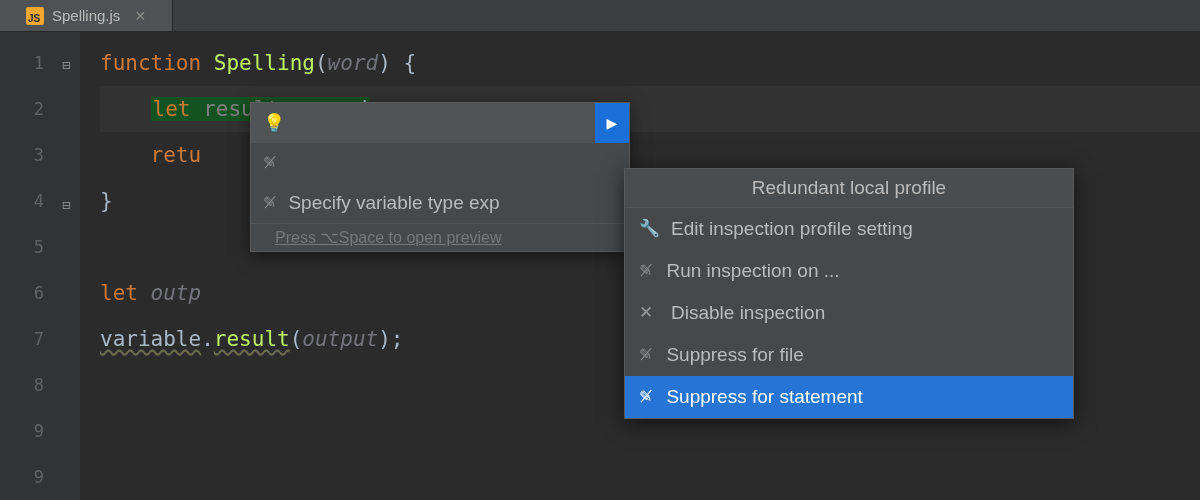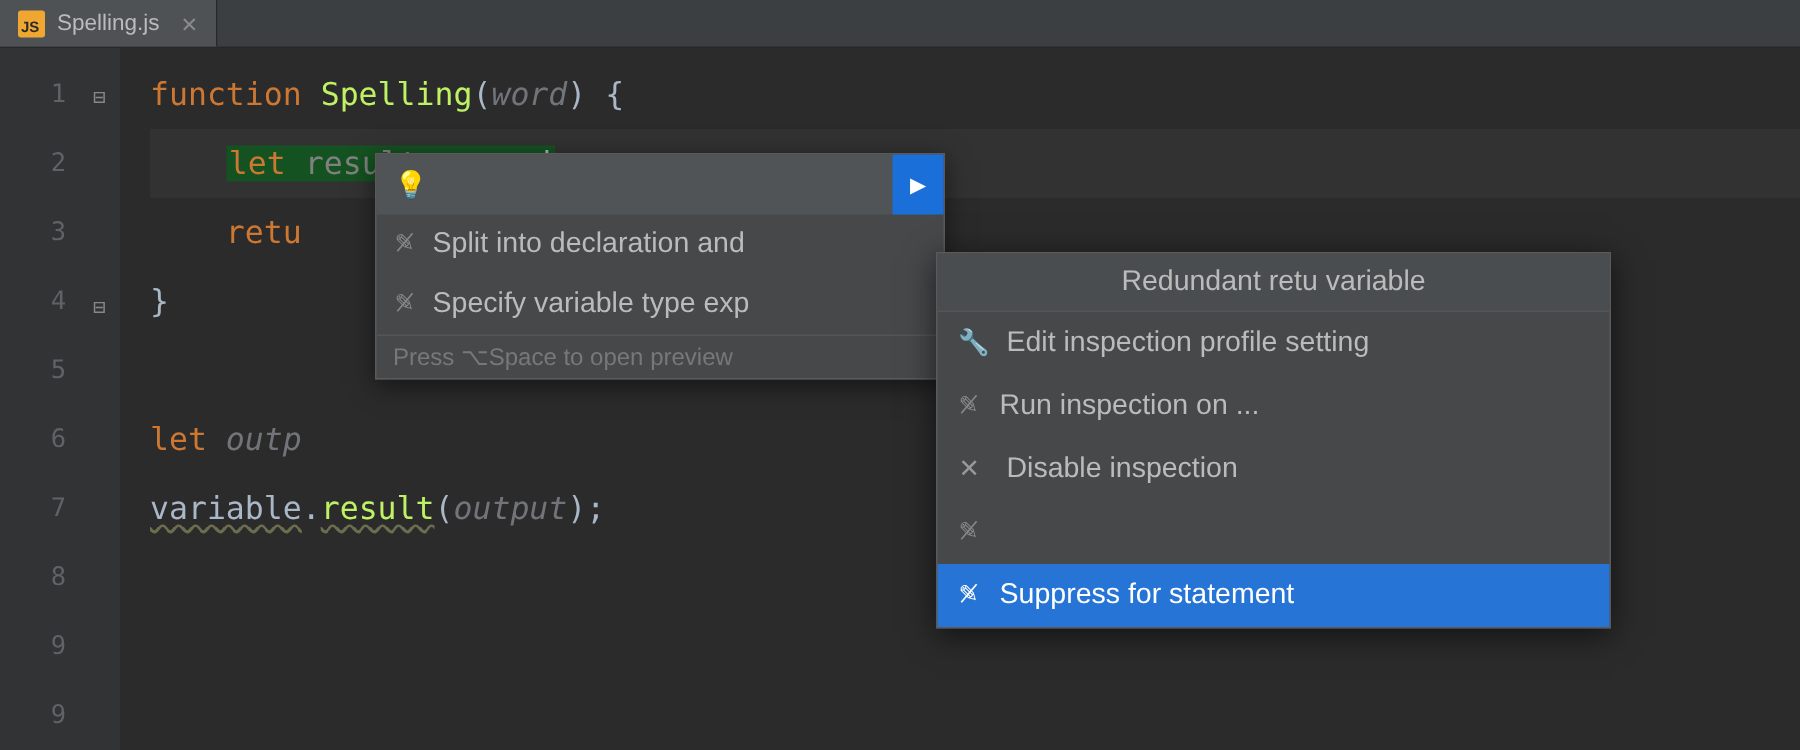--- a/index.html
+++ b/index.html
@@ -14,21 +14,21 @@
     }
     .tab-bar {
       background: #3c3f41;
       height: 32px;
       display: flex;
       border-bottom: 1px solid #282828;
     }
     .tab {
       display: flex;
       align-items: center;
-      padding: 0 12px;
+      padding: 0 26px;
       background: #4e5254;
       border-right: 1px solid #282828;
       gap: 8px;
       font-family: -apple-system, 'Segoe UI', sans-serif;
       font-size: 15px;
       color: #bbbbbb;
     }
     .js-icon {
       width: 18px;
       height: 18px;
@@ -120,24 +120,25 @@
       align-items: center;
       padding: 6px 12px;
       gap: 12px;
       color: #bbbbbb;
       line-height: 28px;
     }
     .intention-item.selected {
       background: #515456;
     }
     .intention-hint {
-      padding: 4px 11px;
+      padding: 4px 24px;
       color: #787878;
       font-size: 16px;
       border-top: 1px solid #555;
+      text-decoration: underline;
     }
     .bulb-icon {
       color: #f2a83b;
       font-size: 18px;
     }
     .pencil-icon {
       color: #888;
       font-size: 16px;
     }
     .arrow-btn {
@@ -233,43 +234,43 @@
   </div>
 </div>
 
 <div class="intention-popup">
   <div class="intention-item selected" style="position:relative;">
     <span class="bulb-icon">💡</span>
     <span class="arrow-btn">▶</span>
   </div>
   <div class="intention-item">
     <span class="pencil-icon">✎̸</span>
-    <span>Split into declaration and</span>
   </div>
   <div class="intention-item">
     <span class="pencil-icon">✎̸</span>
     <span>Specify variable type exp</span>
   </div>
   <div class="intention-hint">Press ⌥Space to open preview</div>
 </div>
 
 <div class="submenu">
-  <div class="submenu-title">Redundant retu variable</div>
+  <div class="submenu-title">Redundant local profile</div>
   <div class="submenu-item">
     <span class="wrench-icon">🔧</span>
     <span>Edit inspection profile setting</span>
   </div>
   <div class="submenu-item">
     <span class="pencil-icon">✎̸</span>
     <span>Run inspection on ...</span>
   </div>
   <div class="submenu-item">
     <span class="x-icon">✕</span>
     <span>Disable inspection</span>
   </div>
   <div class="submenu-item">
     <span class="pencil-icon">✎̸</span>
+    <span>Suppress for file</span>
   </div>
   <div class="submenu-item selected">
     <span class="pencil-icon">✎̸</span>
     <span>Suppress for statement</span>
   </div>
 </div>
 
 </body></html>

